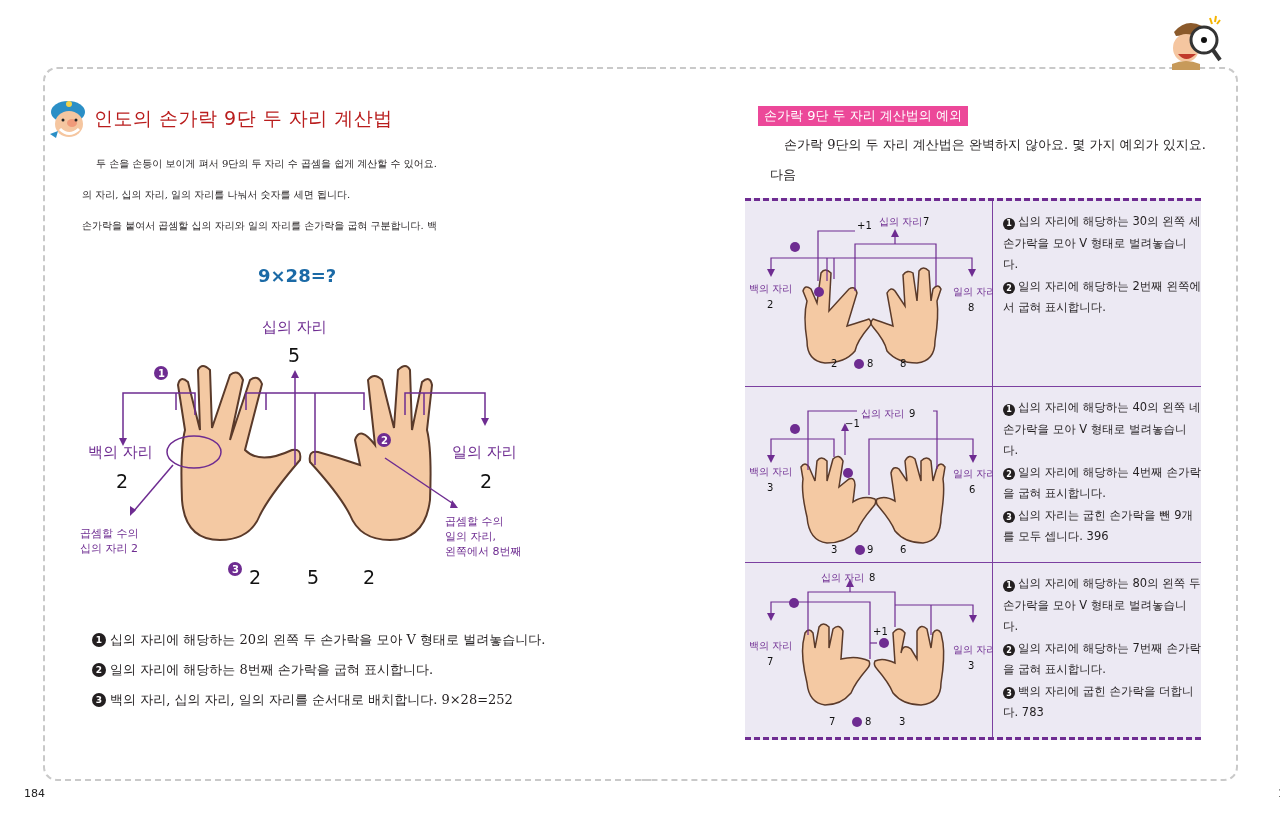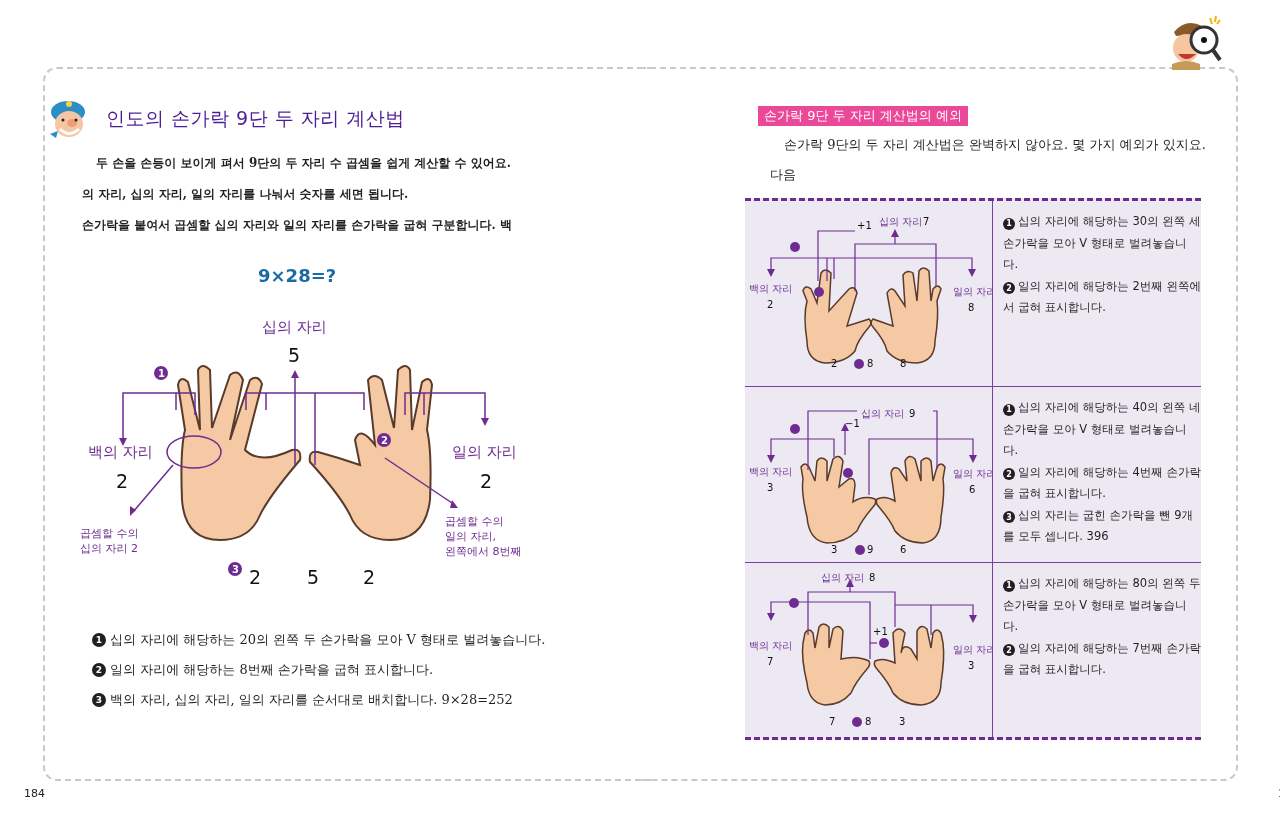--- a/index.html
+++ b/index.html
@@ -10,23 +10,23 @@
     border: 2.5px dashed #c9c9c9; border-right: none; border-radius: 14px 0 0 14px; }
   .frame-right { position: absolute; left: 640px; top: 67px; width: 598px; height: 714px;
     border: 2.5px dashed #c9c9c9; border-left: none; border-radius: 0 14px 14px 0; }
 
   .page-num { position: absolute; top: 787px; font-family: "DejaVu Sans", sans-serif; font-size: 11px; color: #222; }
   .page-num.left { left: 24px; }
   .page-num.right { left: 1278px; }
 
   
   .mascot-left { position: absolute; left: 48px; top: 98px; width: 42px; height: 42px; }
-  .section-title { position: absolute; left: 106px; top: 106px; font-family: "DejaVu Sans", sans-serif;
-    font-size: 19px; color: #4c1d95; letter-spacing: 0.5px; }
-  .intro { position: absolute; left: 82px; top: 148px; width: 460px; font-size: 12px; line-height: 31px; color: #231f20; font-weight: bold; }
+  .section-title { position: absolute; left: 94px; top: 106px; font-family: "DejaVu Sans", sans-serif;
+    font-size: 19px; color: #b91c1c; letter-spacing: 0.5px; }
+  .intro { position: absolute; left: 82px; top: 148px; width: 460px; font-size: 10px; line-height: 31px; color: #231f20; }
   .intro p { text-indent: 14px; }
 
   .formula { position: absolute; left: 258px; top: 265px; font-family: "DejaVu Sans", sans-serif; font-weight: bold;
     font-size: 18px; color: #1b6aa6; }
 
   .diagram-main { position: absolute; left: 60px; top: 300px; width: 500px; height: 300px; }
   .lbl-purple { font-family: "DejaVu Sans", sans-serif; fill: #6e2c91; }
   .num-black { font-family: "DejaVu Sans", sans-serif; fill: #111; }
 
   .steps { position: absolute; left: 92px; top: 625px; font-size: 13px; line-height: 30px; color: #231f20; }
@@ -275,18 +275,19 @@
         <text class="small-num" x="223" y="106">3</text>
         <text class="small-num" x="84" y="162">7</text>
         <circle cx="112" cy="159" r="5" fill="#6e2c91"></circle>
         <text class="small-num" x="120" y="162">8</text>
         <text class="small-num" x="154" y="162">3</text>
       </svg>
     </div>
     <div class="ex-text">
       <div><span class="badge">1</span><span>십의 자리에 해당하는 80의 왼쪽 두손가락을 모아 V 형태로 벌려놓습니다.</span></div>
       <div><span class="badge">2</span><span>일의 자리에 해당하는 7번째 손가락을 굽혀 표시합니다.</span></div>
+      <div><span class="badge">3</span><span>백의 자리에 굽힌 손가락을 더합니다. 783</span></div>
     </div>
   </div>
 </div>
 
 <div class="page-num left">184</div>
 <div class="page-num right">185</div>
 
 </body></html>

